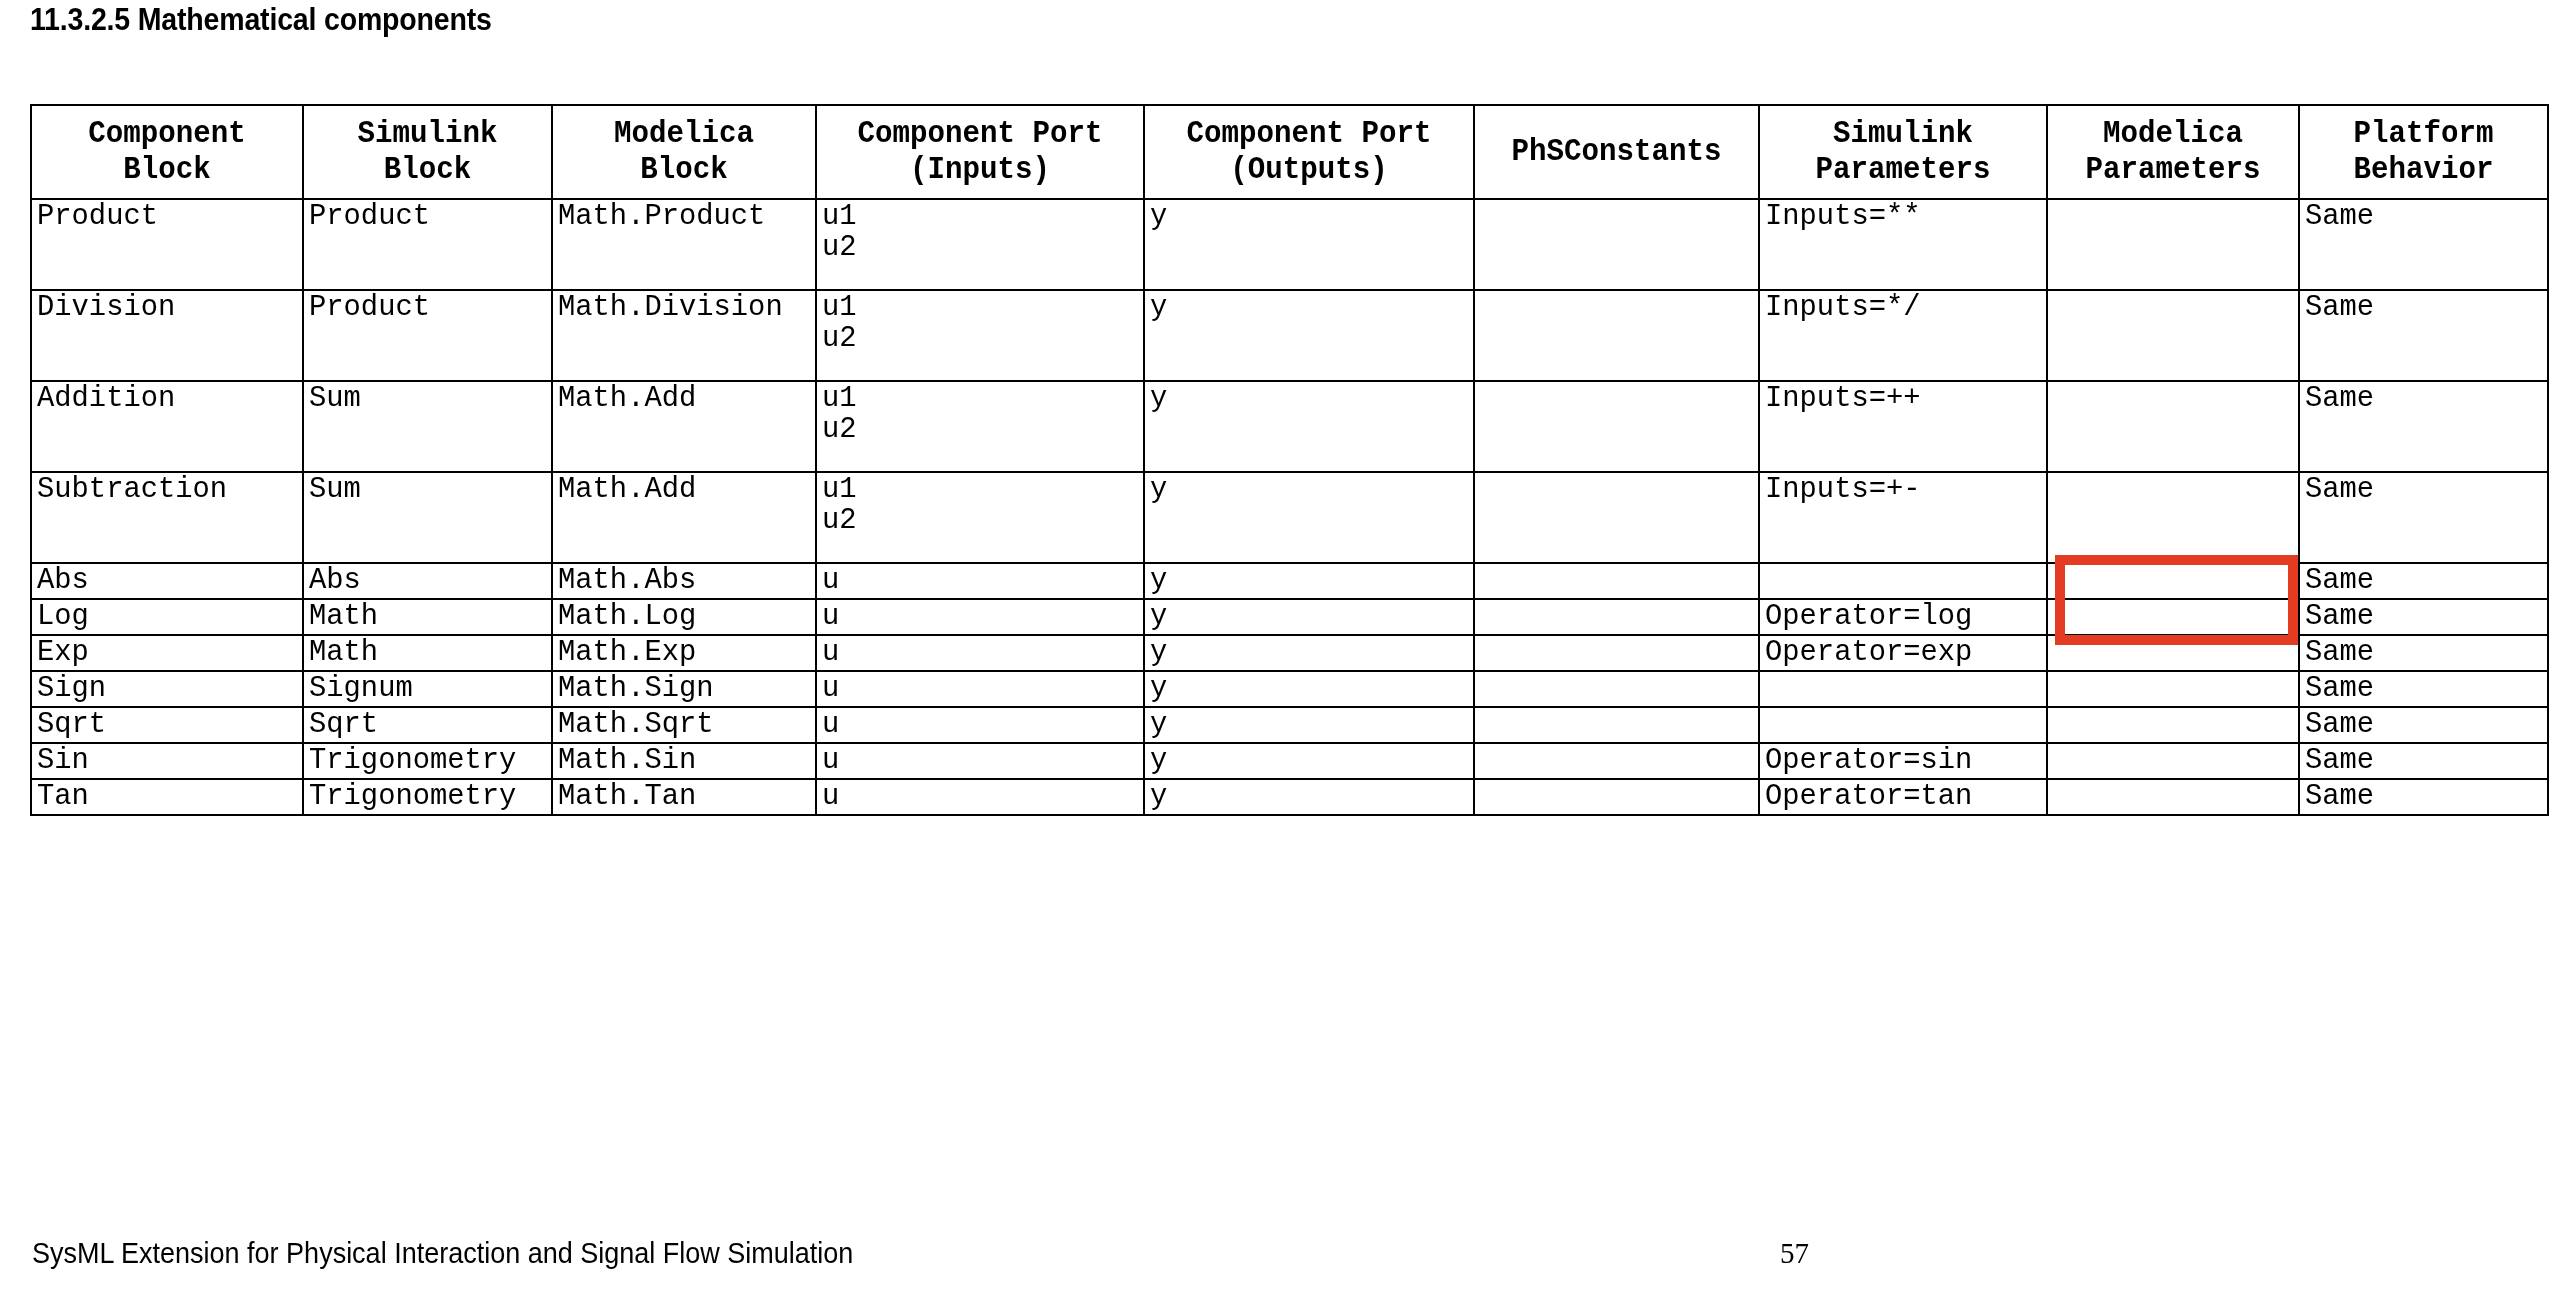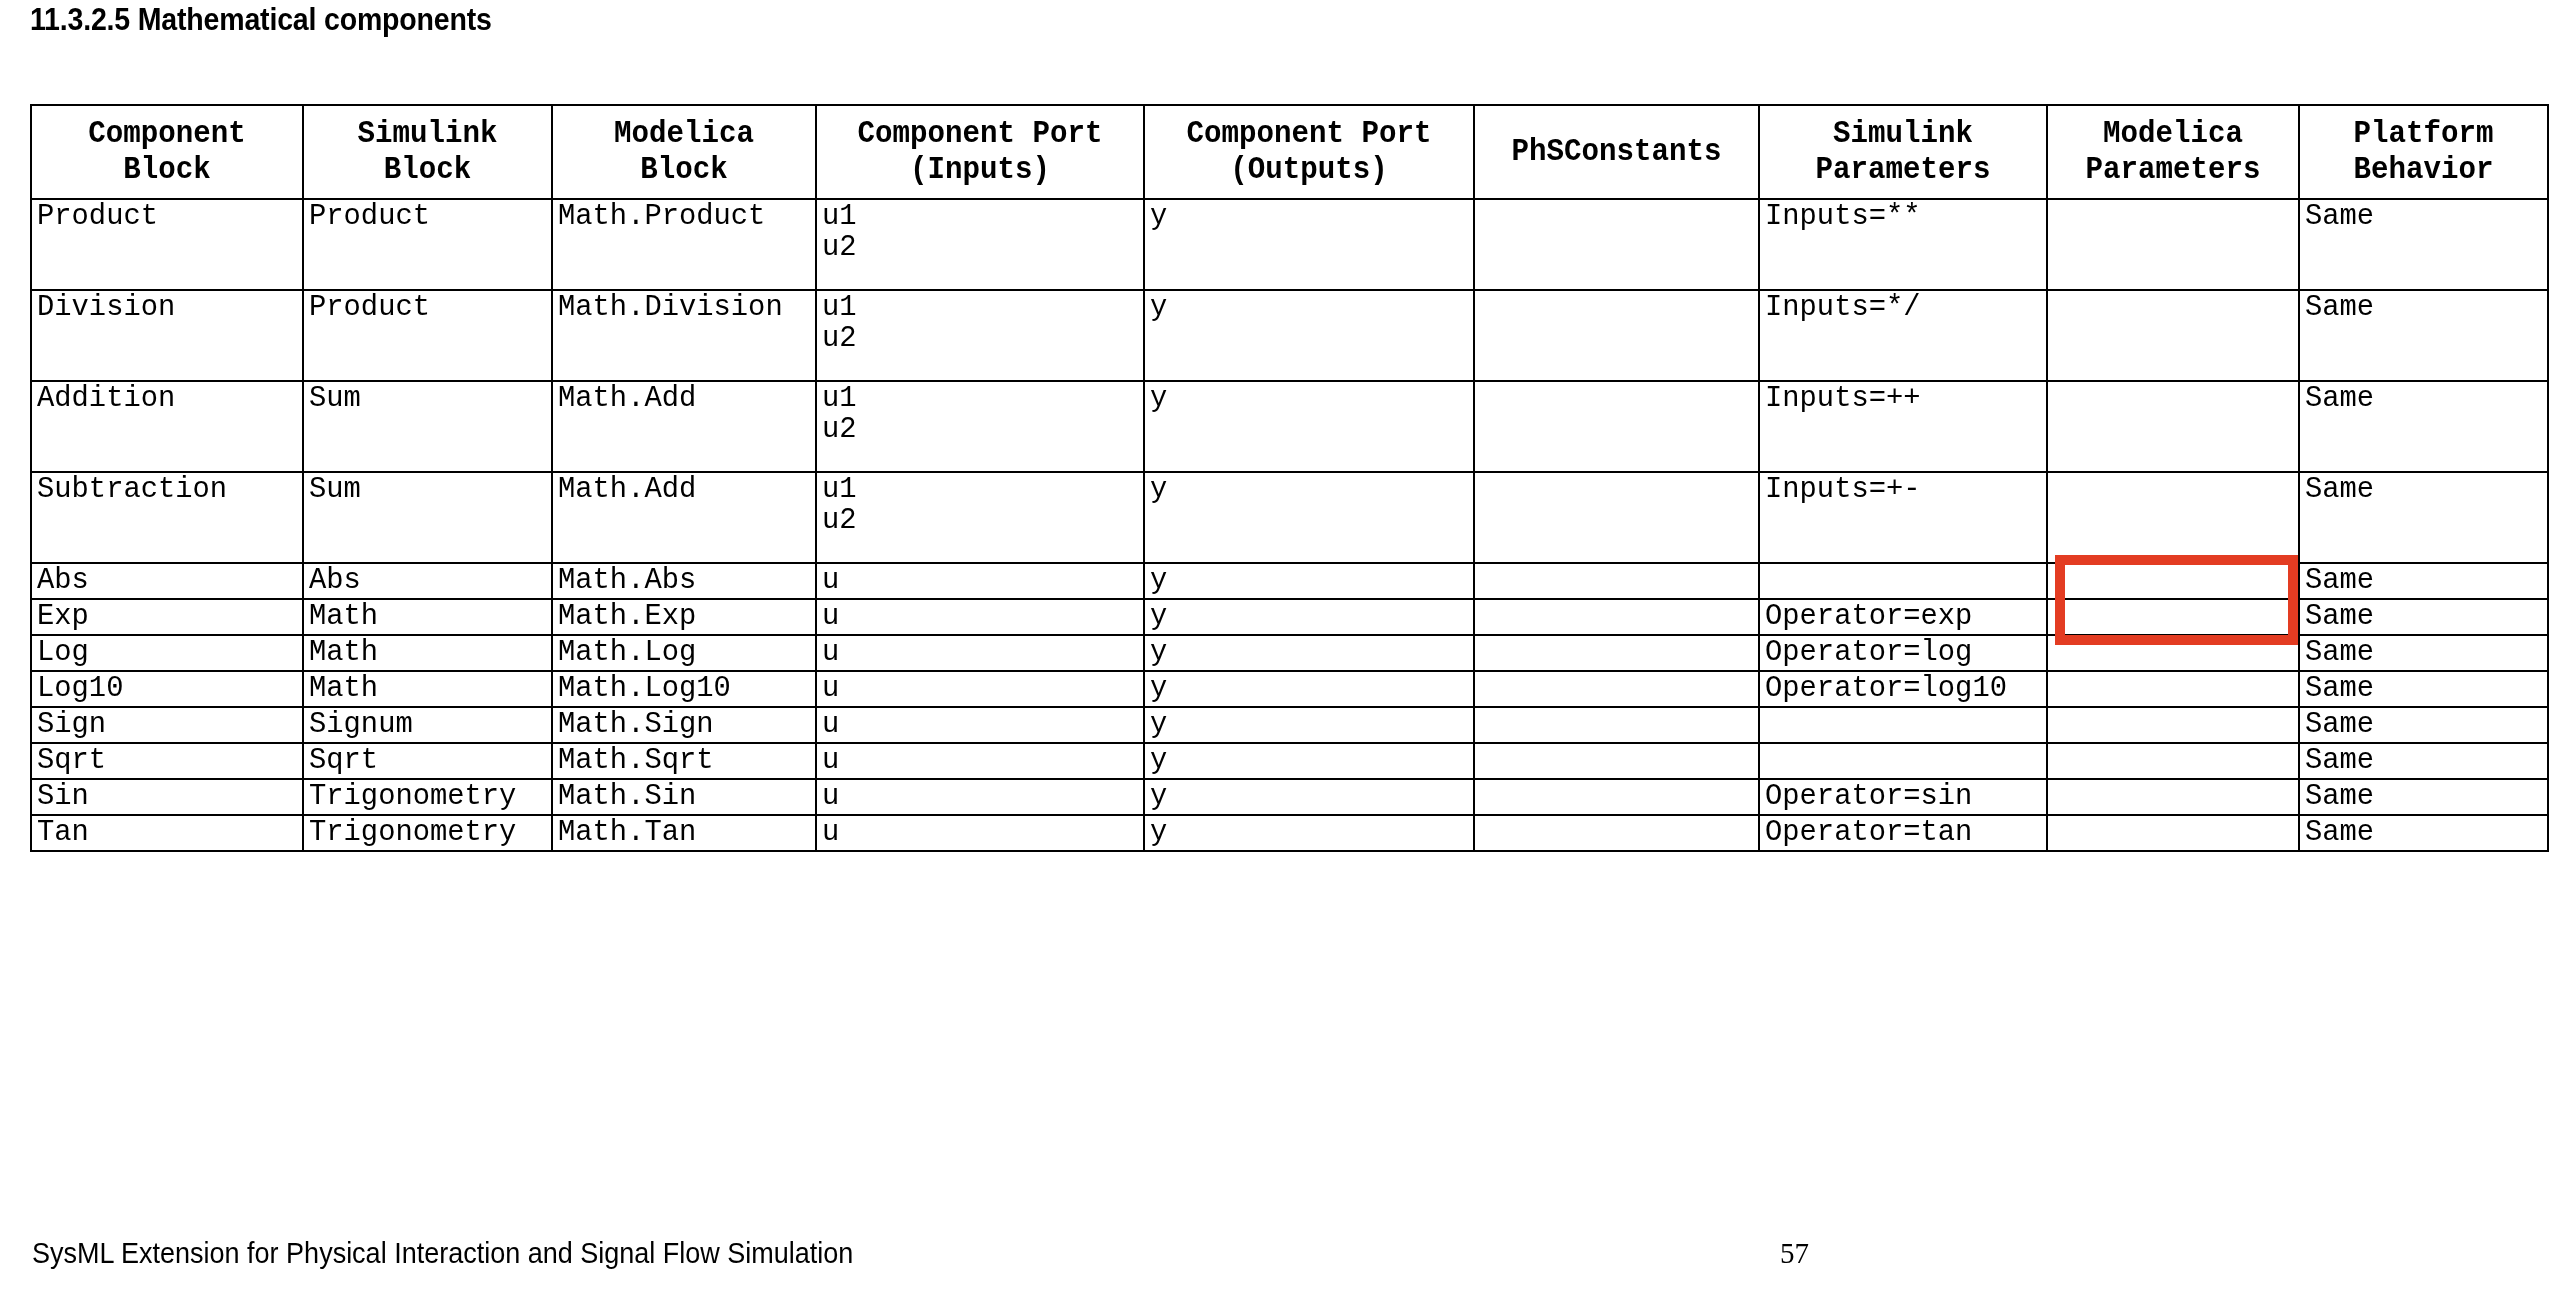--- a/index.html
+++ b/index.html
@@ -233,53 +233,42 @@
         <td><span class="cell-text">Abs</span></td>
         <td><span class="cell-text">Math.Abs</span></td>
         <td><span class="cell-text">u</span></td>
         <td><span class="cell-text">y</span></td>
         <td><span class="cell-text"></span></td>
         <td><span class="cell-text"></span></td>
         <td><span class="cell-text"></span></td>
         <td><span class="cell-text">Same</span></td>
       </tr>
       <tr class="short">
+        <td><span class="cell-text">Log</span></td>
+        <td><span class="cell-text">Math</span></td>
+        <td><span class="cell-text">Math.Log</span></td>
+        <td><span class="cell-text">u</span></td>
+        <td><span class="cell-text">y</span></td>
+        <td><span class="cell-text"></span></td>
+        <td><span class="cell-text">Operator=log</span></td>
+        <td><span class="cell-text"></span></td>
+        <td><span class="cell-text">Same</span></td>
+      </tr>
+      <tr class="short">
         <td><span class="cell-text">Exp</span></td>
         <td><span class="cell-text">Math</span></td>
         <td><span class="cell-text">Math.Exp</span></td>
         <td><span class="cell-text">u</span></td>
         <td><span class="cell-text">y</span></td>
         <td><span class="cell-text"></span></td>
         <td><span class="cell-text">Operator=exp</span></td>
         <td><span class="cell-text"></span></td>
         <td><span class="cell-text">Same</span></td>
       </tr>
       <tr class="short">
-        <td><span class="cell-text">Log</span></td>
-        <td><span class="cell-text">Math</span></td>
-        <td><span class="cell-text">Math.Log</span></td>
-        <td><span class="cell-text">u</span></td>
-        <td><span class="cell-text">y</span></td>
-        <td><span class="cell-text"></span></td>
-        <td><span class="cell-text">Operator=log</span></td>
-        <td><span class="cell-text"></span></td>
-        <td><span class="cell-text">Same</span></td>
-      </tr>
-      <tr class="short">
-        <td><span class="cell-text">Log10</span></td>
-        <td><span class="cell-text">Math</span></td>
-        <td><span class="cell-text">Math.Log10</span></td>
-        <td><span class="cell-text">u</span></td>
-        <td><span class="cell-text">y</span></td>
-        <td><span class="cell-text"></span></td>
-        <td><span class="cell-text">Operator=log10</span></td>
-        <td><span class="cell-text"></span></td>
-        <td><span class="cell-text">Same</span></td>
-      </tr>
-      <tr class="short">
         <td><span class="cell-text">Sign</span></td>
         <td><span class="cell-text">Signum</span></td>
         <td><span class="cell-text">Math.Sign</span></td>
         <td><span class="cell-text">u</span></td>
         <td><span class="cell-text">y</span></td>
         <td><span class="cell-text"></span></td>
         <td><span class="cell-text"></span></td>
         <td><span class="cell-text"></span></td>
         <td><span class="cell-text">Same</span></td>
       </tr>

